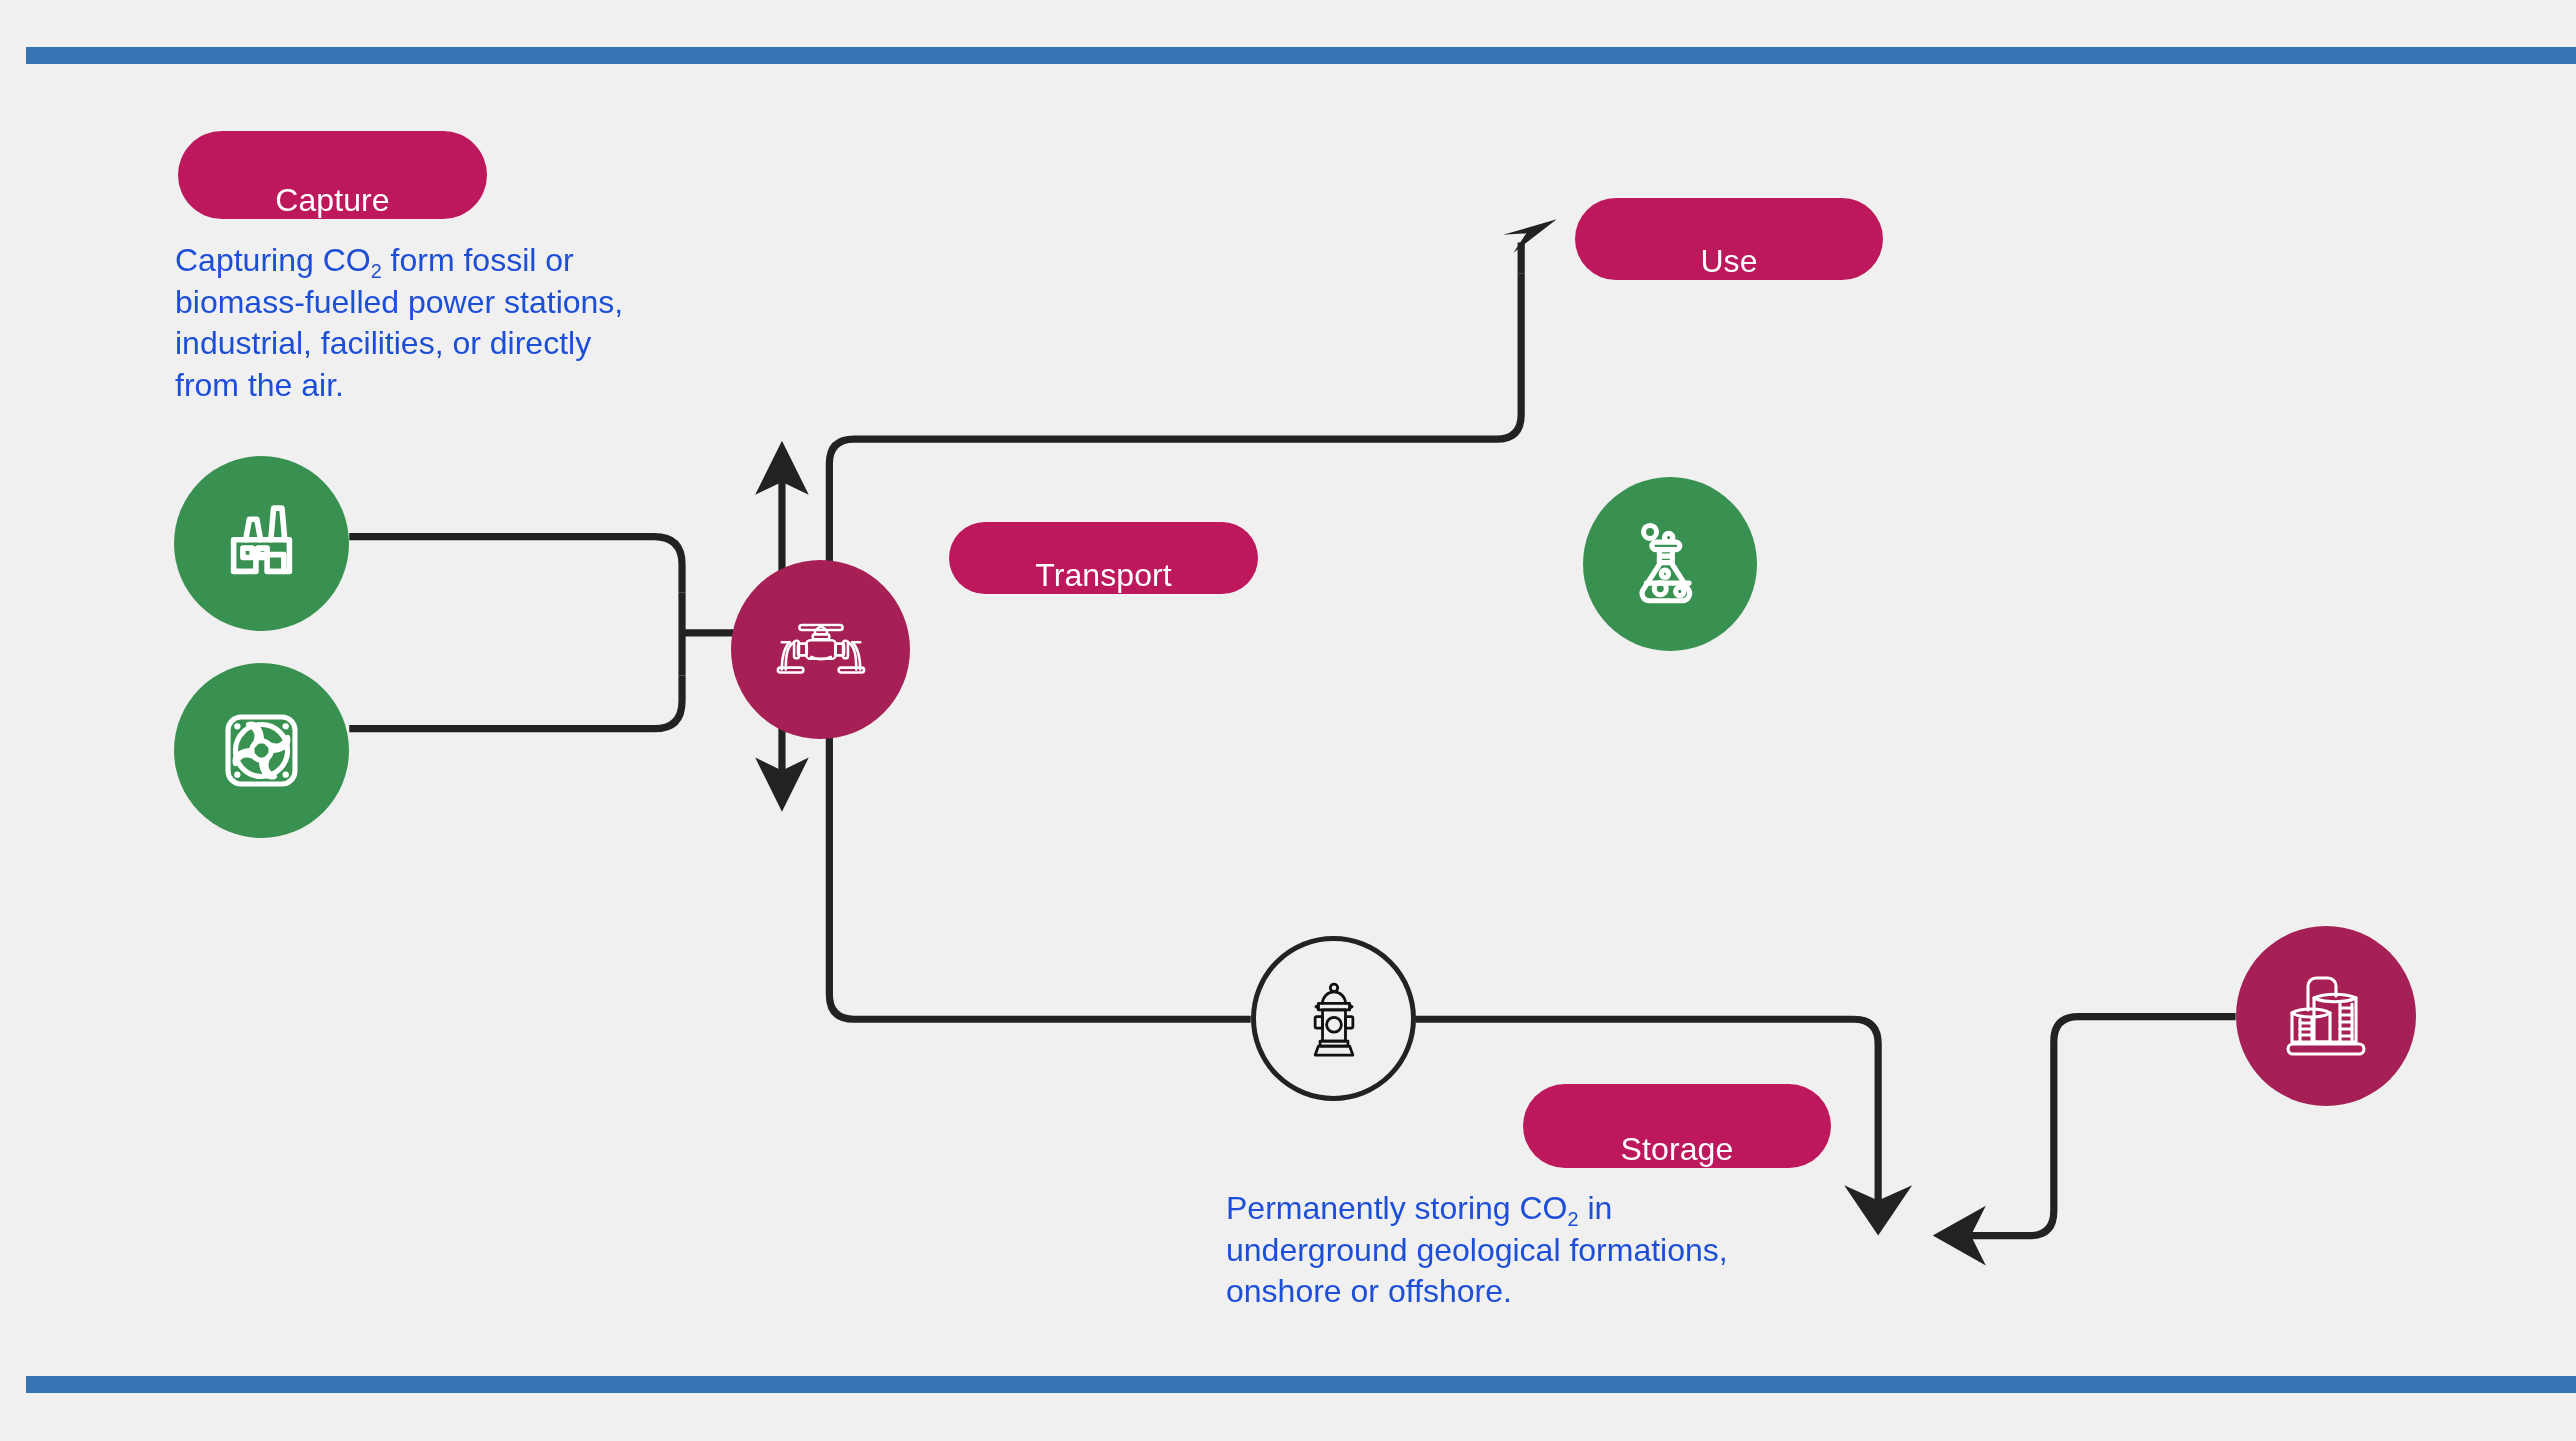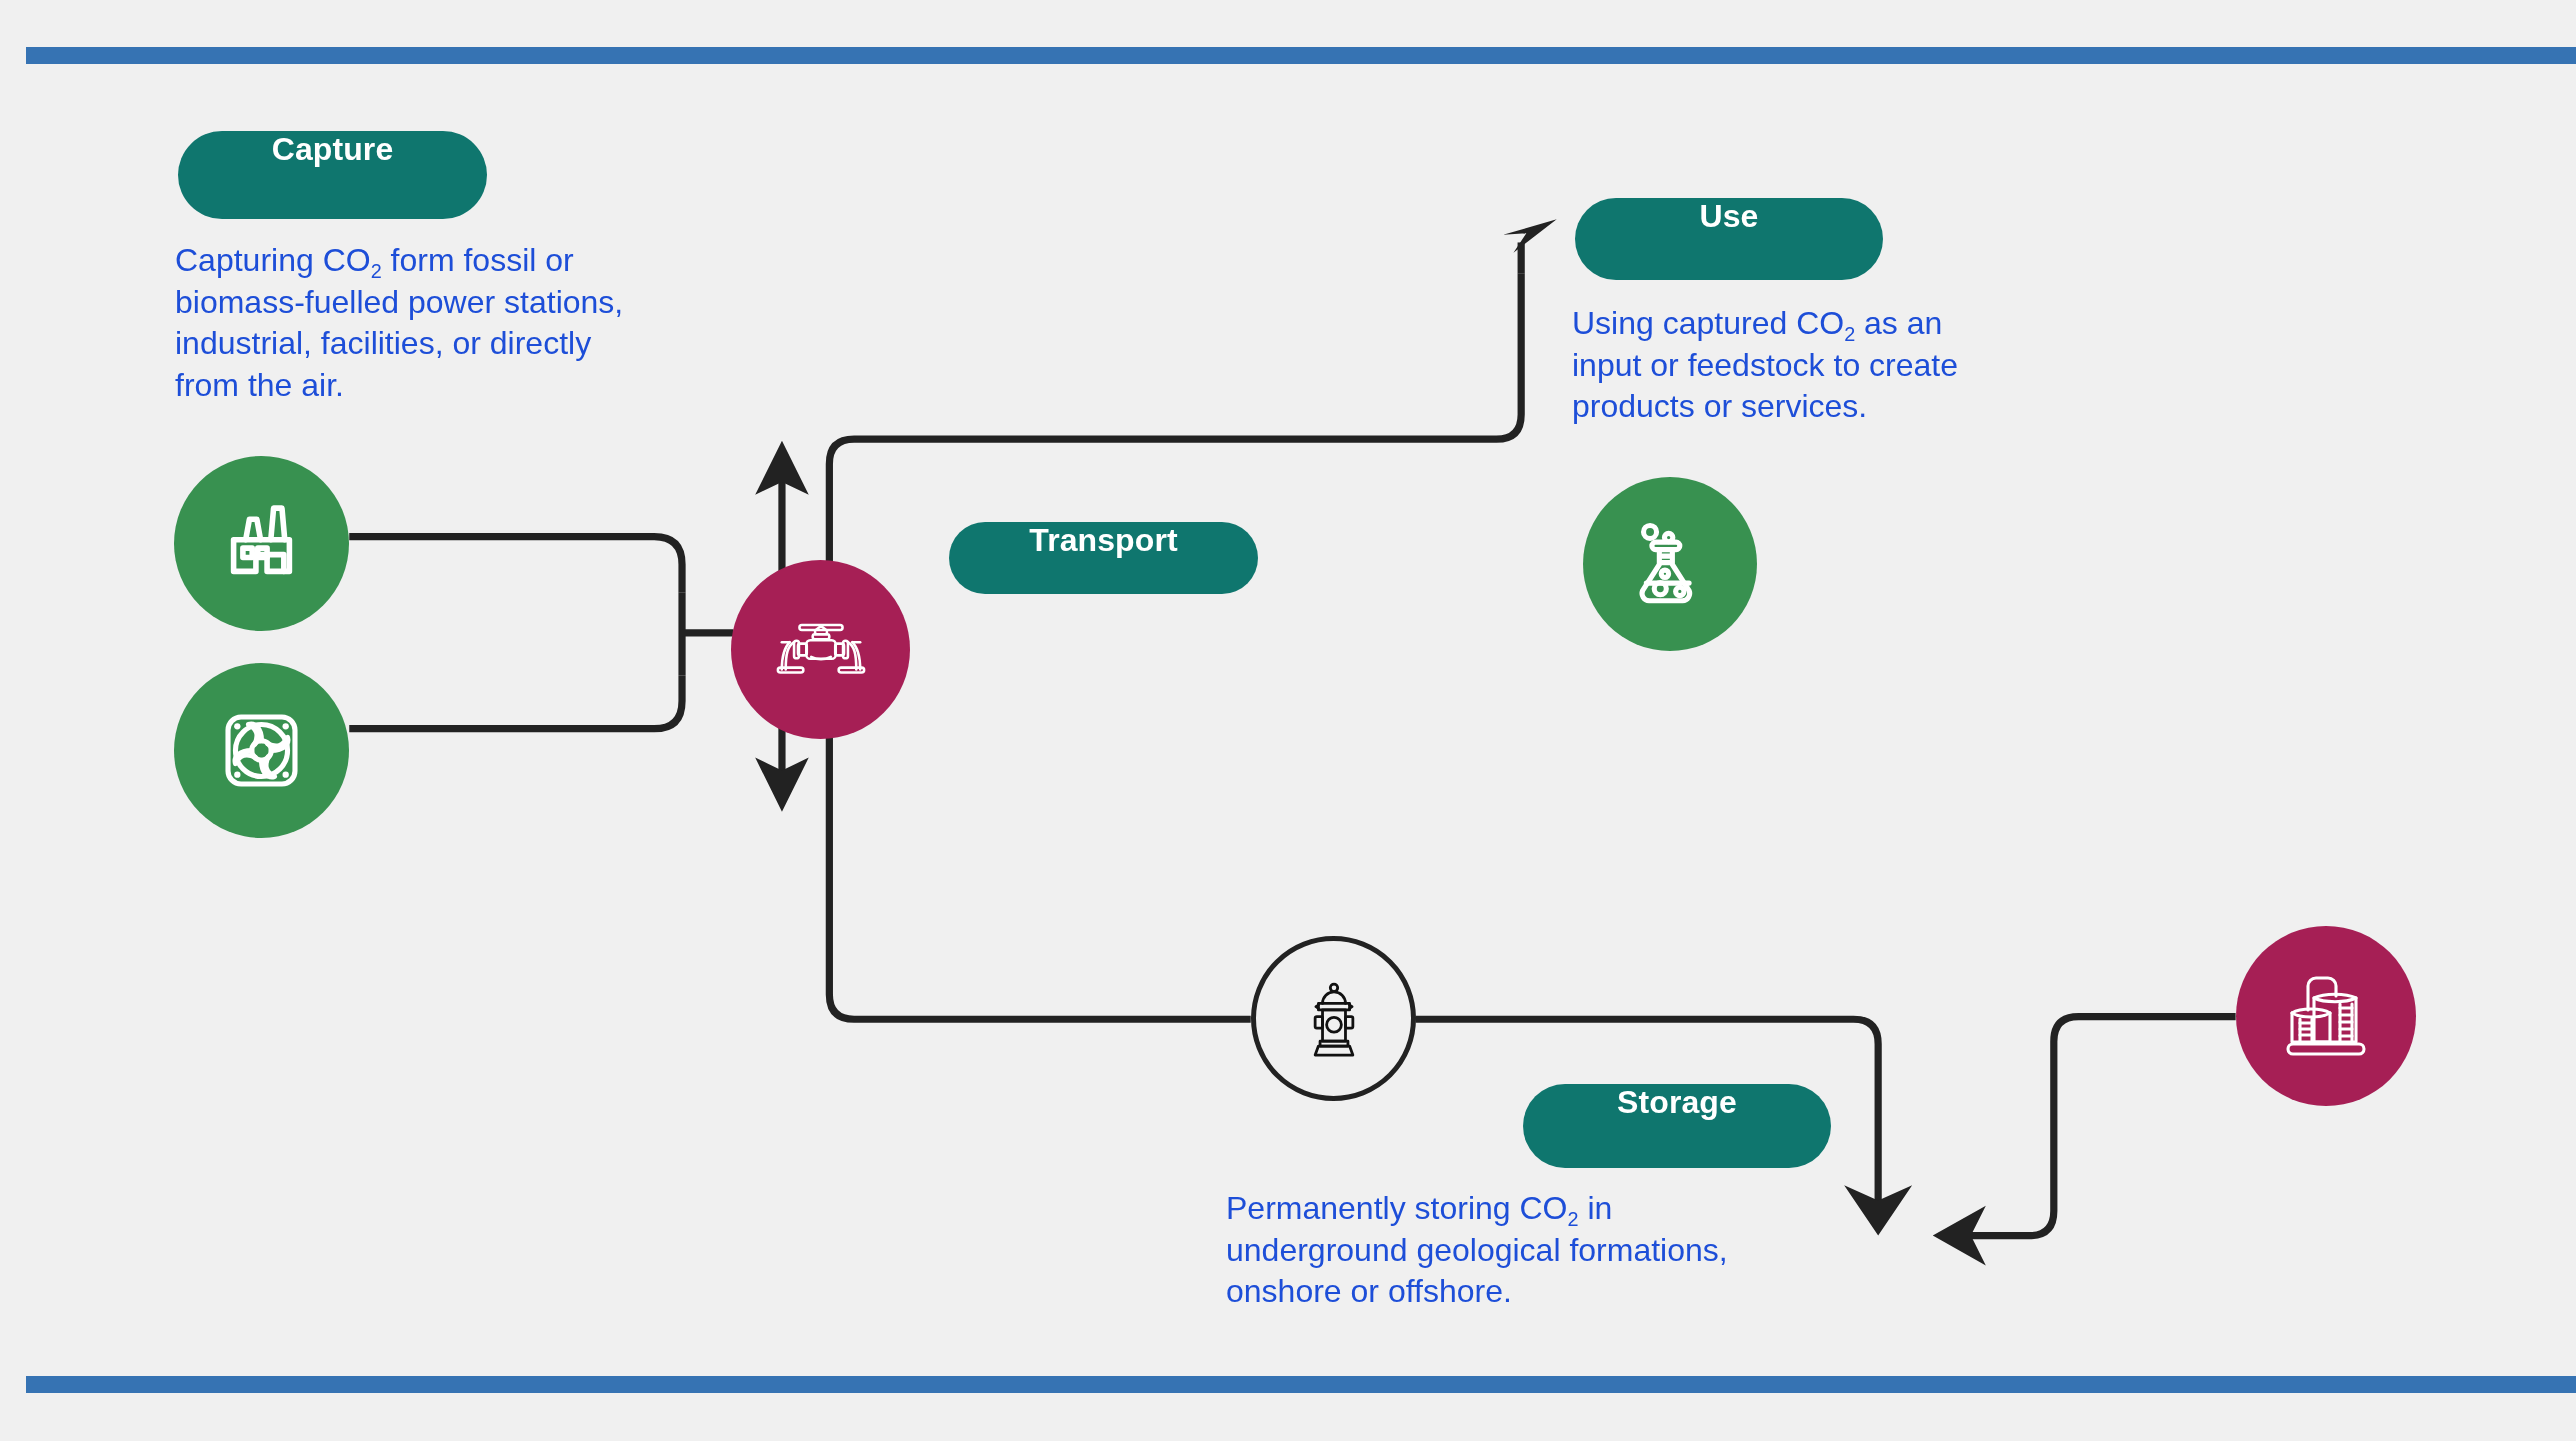--- a/index.html
+++ b/index.html
@@ -20,25 +20,25 @@
   .node-circle{
     position:absolute;border-radius:50%;
     display:flex;align-items:center;justify-content:center;
   }
   .green{background:#389150;}
   .maroon{background:#a61f55;}
   .whitecircle{background:#f0f0f0;border:5.2px solid #222222;box-sizing:border-box;}
 
   .pill{
     position:absolute;
-    background:#0f766e;
+    background:#be185d;
     color:#ffffff;
     border-radius:5151px;
-    display:flex;align-items:flex-start;justify-content:center;
-    font-weight:bold;
+    display:flex;align-items:flex-end;justify-content:center;
+    font-weight:normal;
     letter-spacing:0.1px;
   }
 
   .desc{
     position:absolute;
     color:#1d4ed8;
     line-height:1.30;
     white-space:pre-line;
   }
   .desc .sub{font-size:.62em;vertical-align:sub;line-height:0;}
@@ -115,21 +115,20 @@
     <span>Use</span>
   </div>
   <div class="pill" id="pill-transport">
     <span>Transport</span>
   </div>
   <div class="pill" id="pill-storage">
     <span>Storage</span>
   </div>
 
   <div class="desc" id="txt-capture">Capturing CO<span class="sub">2</span> form fossil or<br>biomass-fuelled power stations,<br>industrial, facilities, or directly<br>from the air.</div>
-  <div class="desc" id="txt-use">Using captured CO<span class="sub">2</span> as an<br>input or feedstock to create<br>products or services.</div>
   <div class="desc" id="txt-storage">Permanently storing CO<span class="sub">2</span> in<br>underground geological formations,<br>onshore or offshore.</div>
 
   <div class="node-circle green" id="circle-factory">
     <svg width="93" height="93" viewBox="0 0 100 100" fill="none" stroke="#ffffff" stroke-width="6" stroke-linejoin="round" stroke-linecap="round">
       <path d="M20 46 h60 v34 H56 v-18 h-12 v18 H20 Z"></path>
       <path d="M33 46 l4 -22 h8 l4 22"></path>
       <path d="M60 46 l3 -34 h9 l3 34"></path>
       <rect x="30" y="55" width="10" height="10"></rect>
       <rect x="46" y="55" width="10" height="10"></rect>
       <path d="M56 62 h18 v18"></path>

